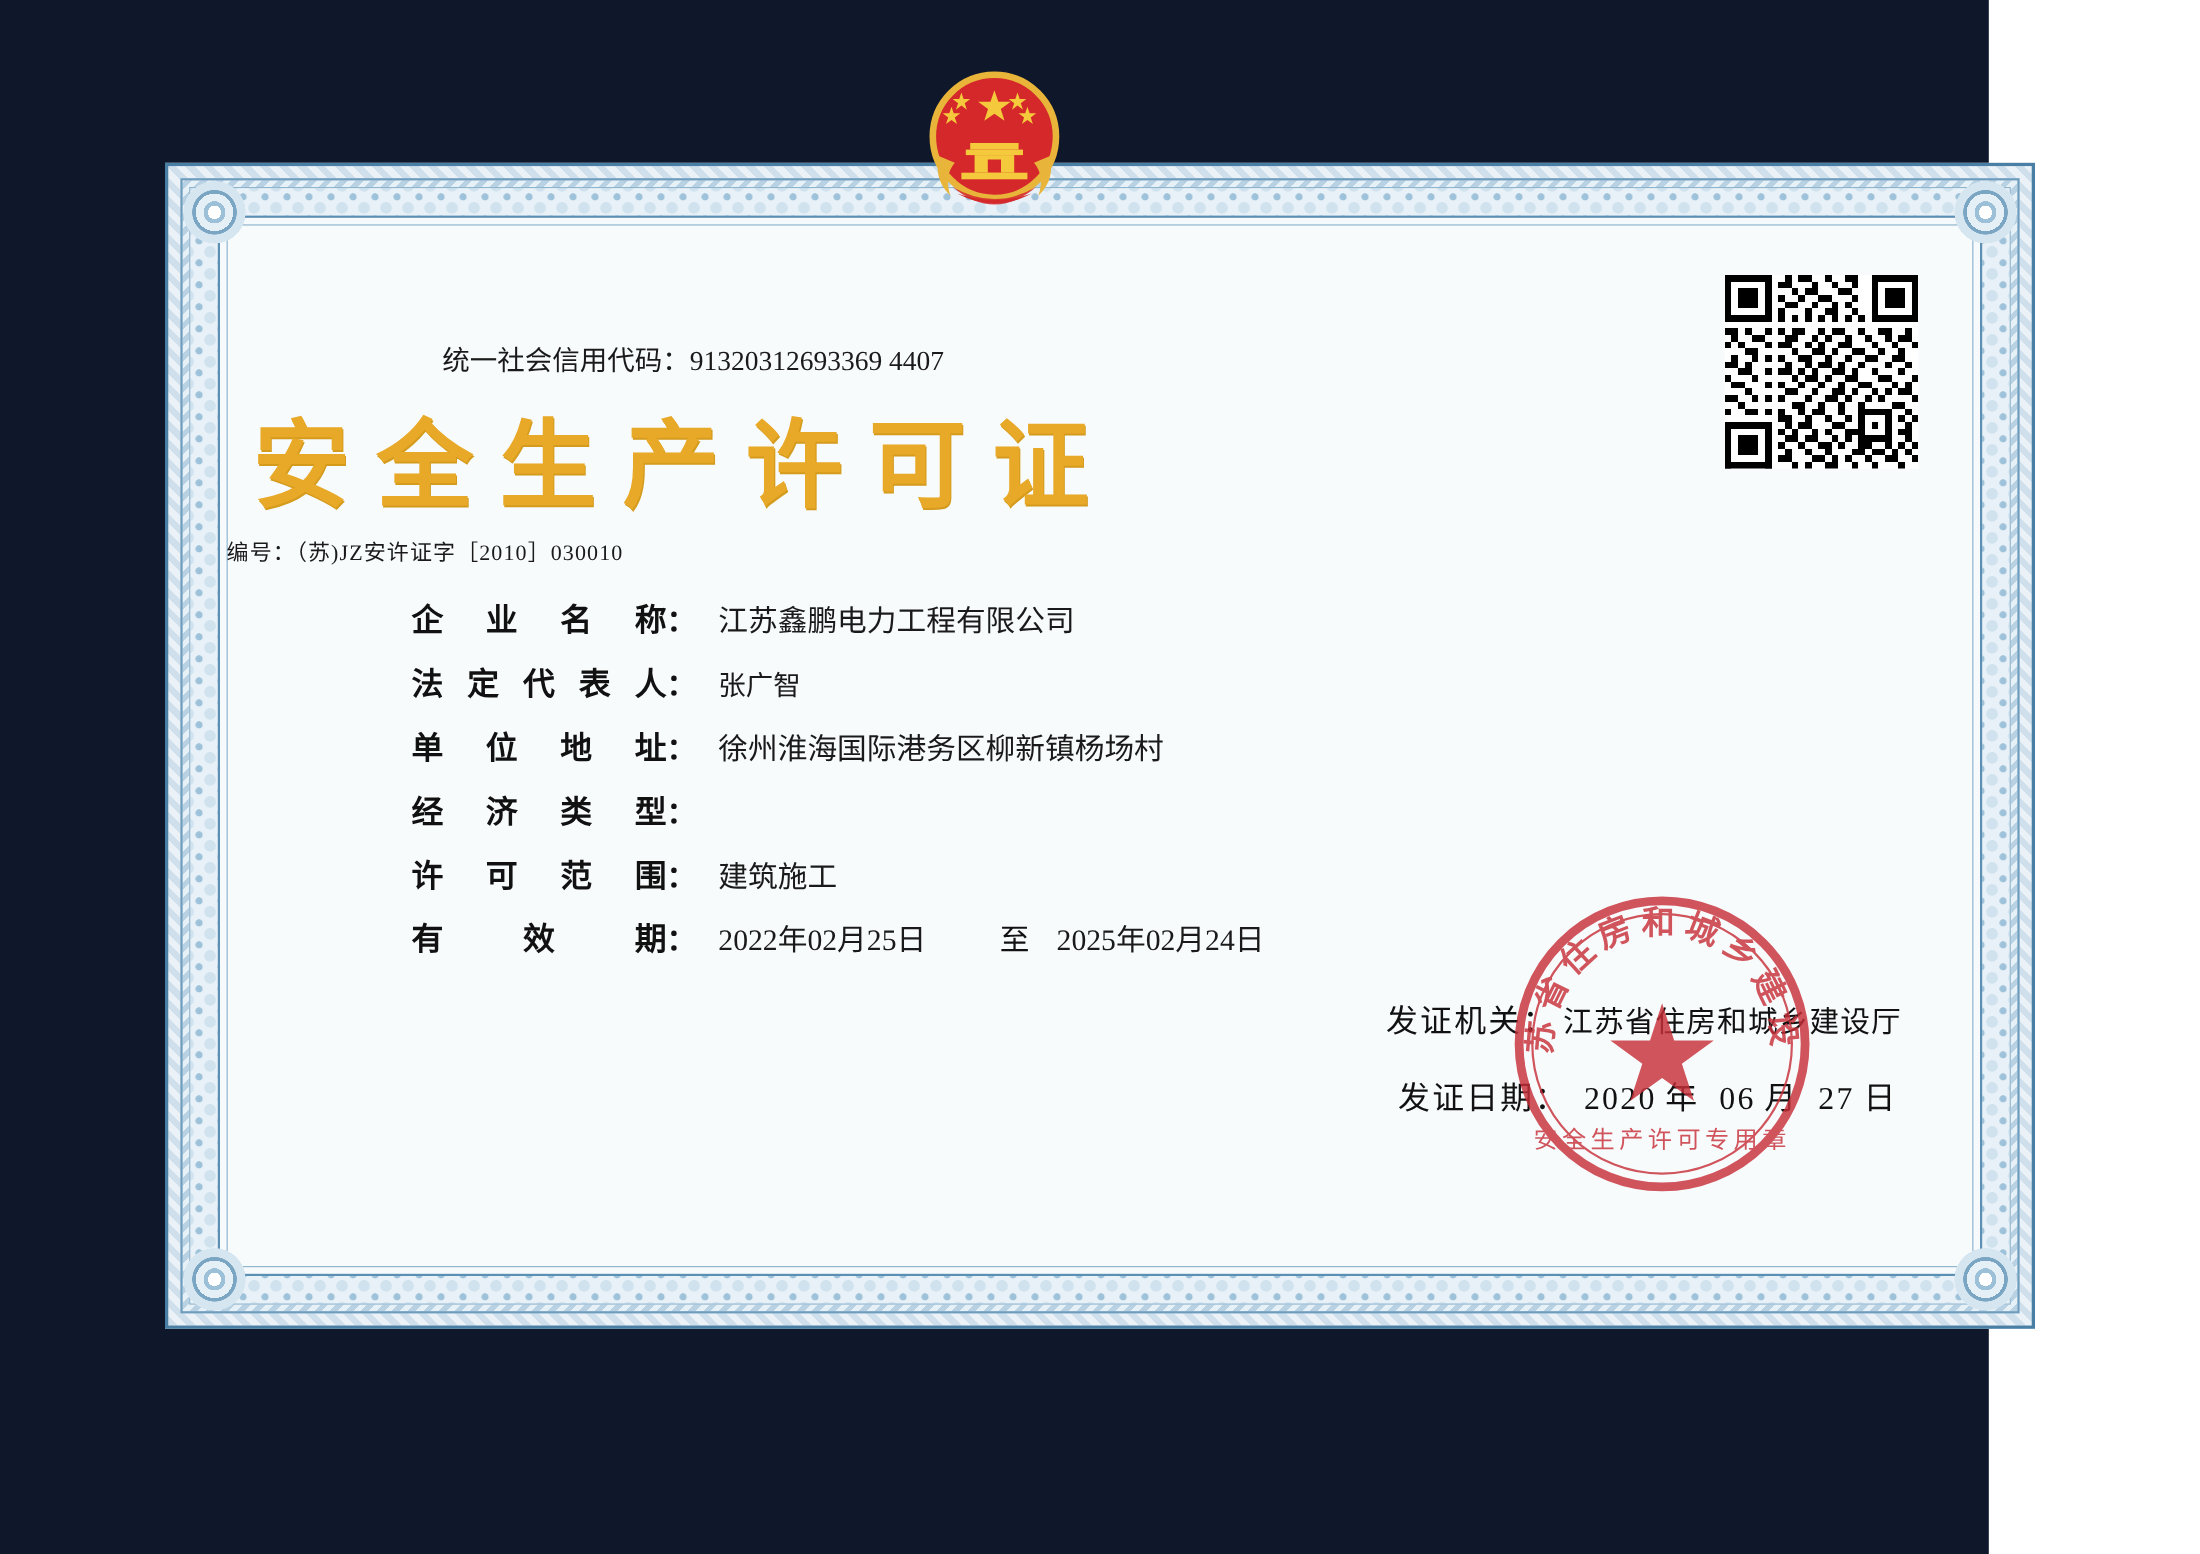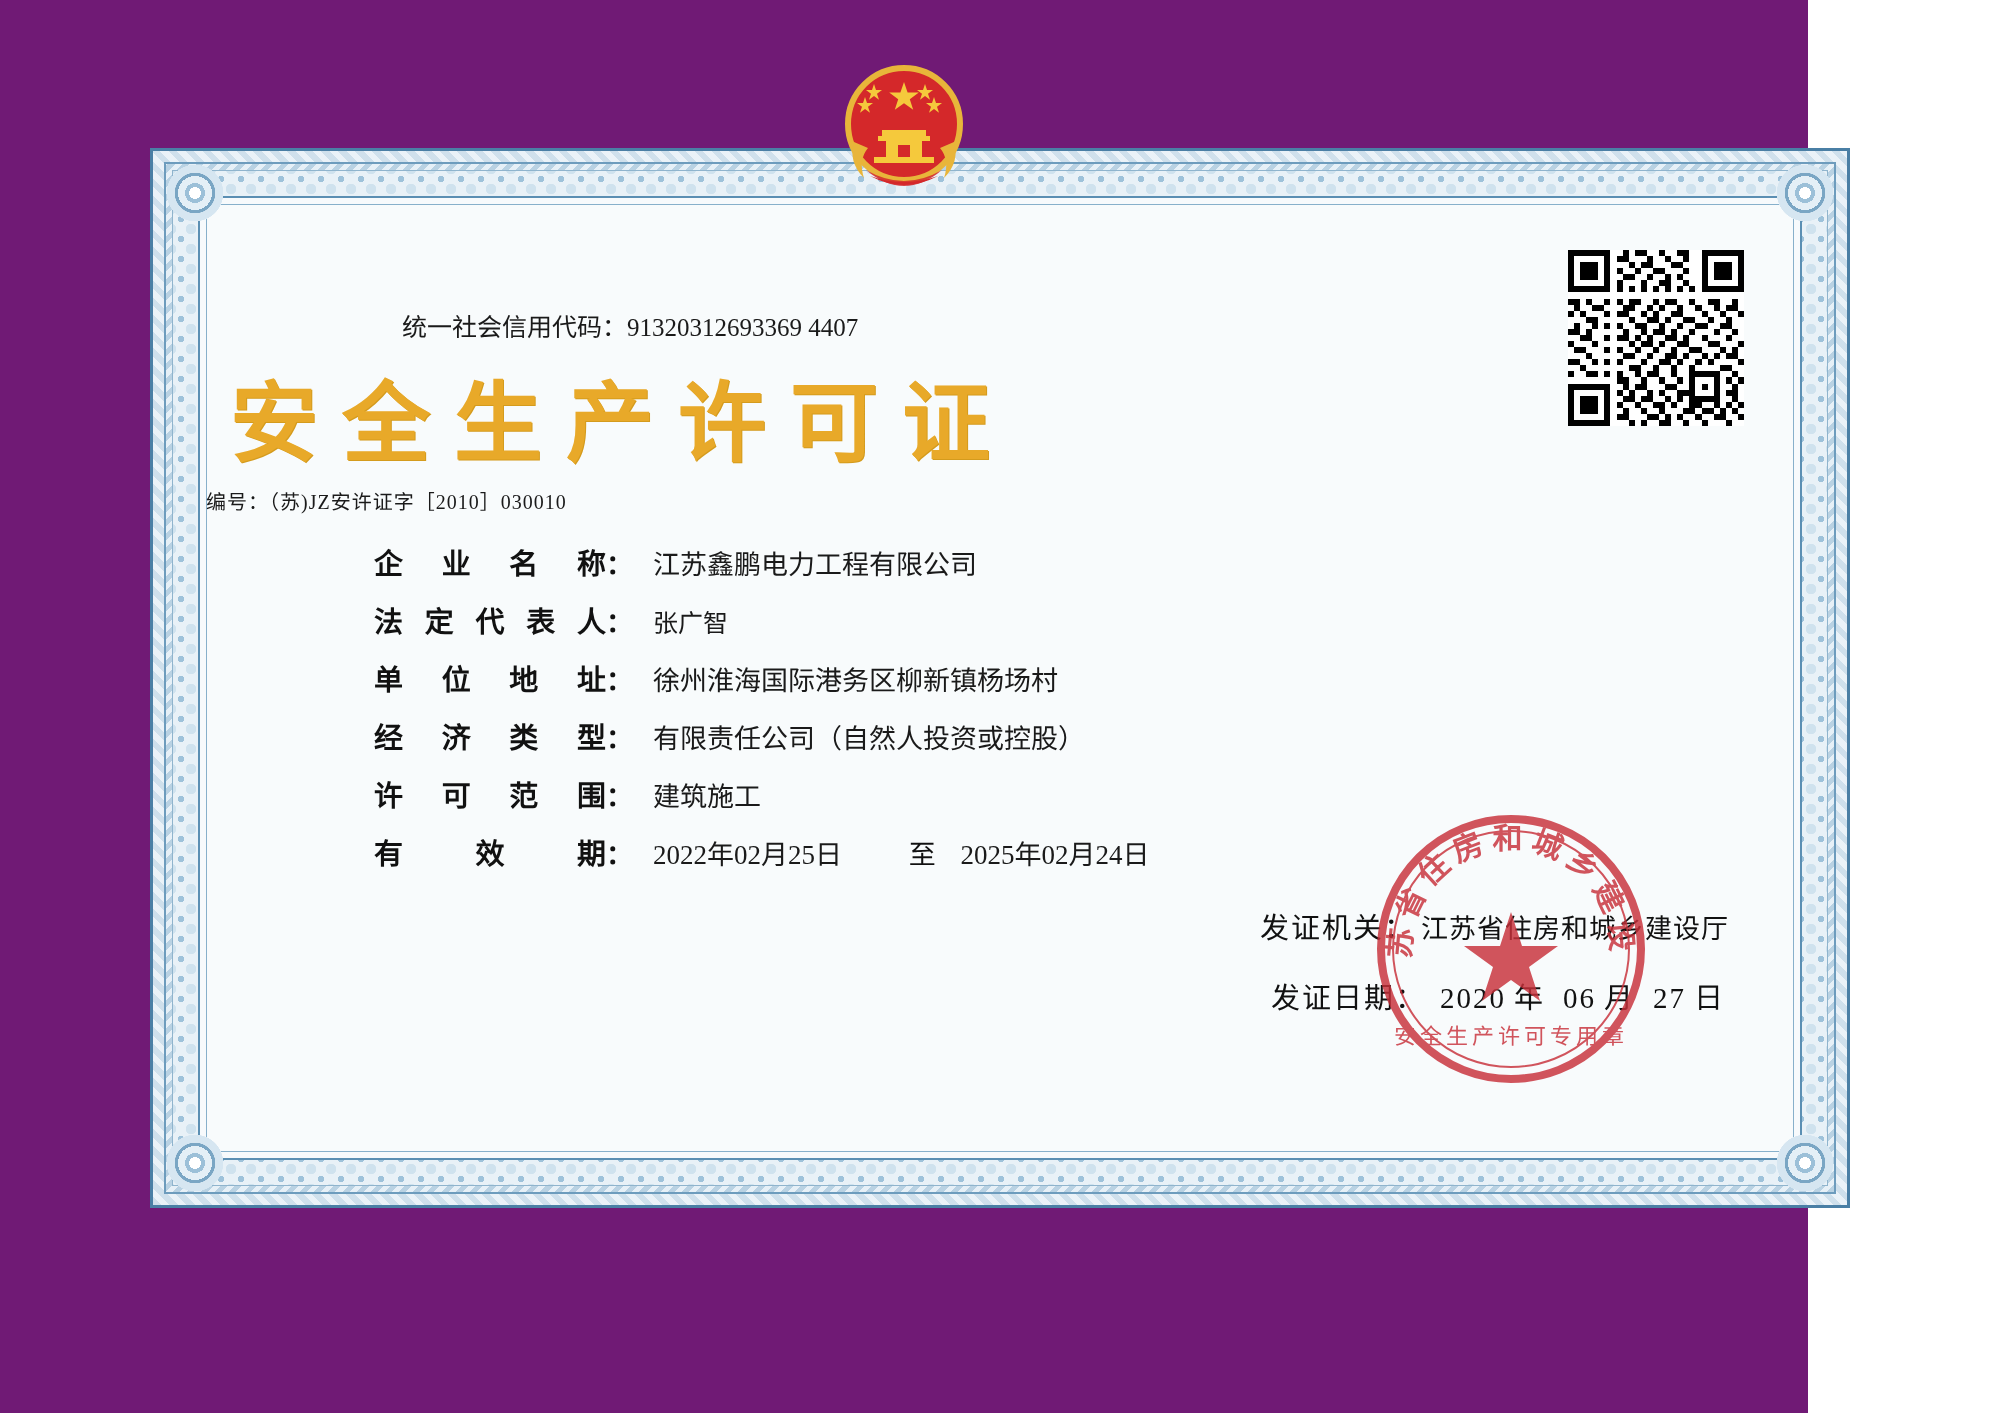--- a/index.html
+++ b/index.html
@@ -11,21 +11,21 @@
     width: 2000px;
     height: 1413px;
     font-family: "Liberation Serif", "DejaVu Serif", serif;
     overflow: hidden;
   }
 
   .page {
     position: relative;
     width: 1808px;
     height: 1413px;
-    background: #701a75;
+    background: #0f172a;
   }
 
   
   .cert {
     position: absolute;
     left: 150px;
     top: 148px;
     width: 1700px;
     height: 1060px;
     background: #f7fafc;
@@ -545,21 +545,20 @@
         </div>
 
         <div class="row">
           <div class="label">
             <span>经</span>
             <span>济</span>
             <span>类</span>
             <span>型</span>
           </div>
           <div class="colon">：</div>
-          <div class="value">有限责任公司（自然人投资或控股）</div>
         </div>
 
         <div class="row">
           <div class="label">
             <span>许</span>
             <span>可</span>
             <span>范</span>
             <span>围</span>
           </div>
           <div class="colon">：</div>

